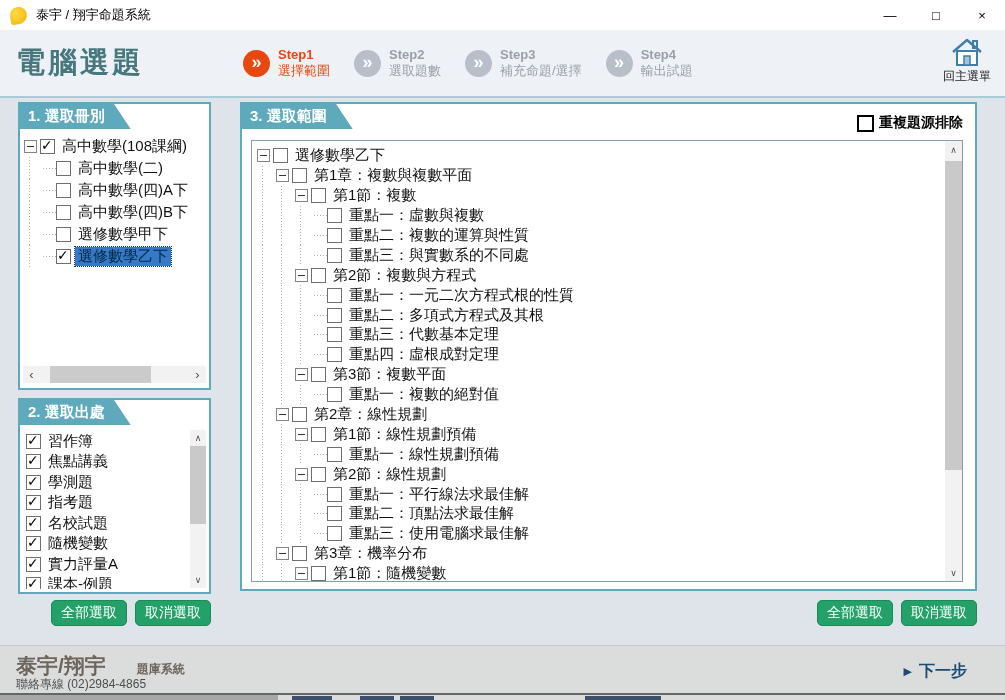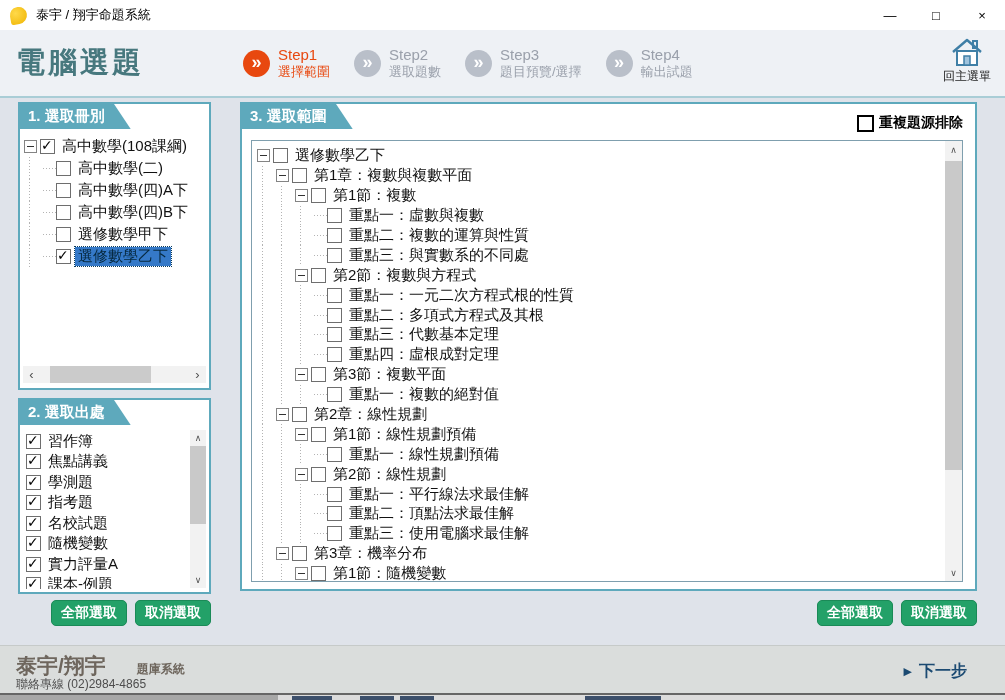--- a/index.html
+++ b/index.html
@@ -24,21 +24,21 @@
   .steps{position:absolute;left:243px;top:0;height:66px;display:flex;align-items:center;}
   .step{display:flex;align-items:center;margin-right:24px;}
   .step-circle{width:27px;height:27px;border-radius:50%;flex:none;position:relative;
                background:#b9bfc9;}
   .step-circle::after{content:"\00BB";position:absolute;left:0;top:0;width:100%;height:100%;
                display:flex;align-items:center;justify-content:center;color:#fff;
                font-size:18px;font-weight:bold;padding-bottom:2px;box-sizing:border-box;}
   .step.active .step-circle{background:#e8480f;}
   .step-text{margin-left:8px;line-height:1.25;color:#9aa0ab;}
   .step.active .step-text{color:#e8480f;}
-  .step-name{font-size:15px;font-weight:normal;}
+  .step-name{font-size:13px;font-weight:bold;}
   .step-label{font-size:13px;}
   .home{position:absolute;right:8px;top:7px;width:60px;text-align:center;cursor:pointer;}
   .home svg{display:block;margin:0 auto;}
   .home-label{font-size:12px;color:#222;margin-top:1px;}
 
   
   .main{position:absolute;left:0;top:96px;width:100%;height:549px;background:#dfe3ea;
         border-top:2px solid #a9cdd6;box-sizing:border-box;}
   .panel{position:absolute;background:#fff;border:2px solid #5ea9bc;box-sizing:border-box;}
   .panel-tab{position:absolute;top:-2px;left:-2px;height:27px;background:#5ea9bc;color:#fff;
@@ -99,21 +99,21 @@
   #panel3 .tree{position:absolute;left:5px;top:5px;right:22px;bottom:0;overflow:hidden;}
   #panel3 .vscroll{top:0;right:0;bottom:0;width:17px;}
   #panel3 .vscroll .scroll-arrow{width:17px;height:17px;}
   #panel3 .vscroll .track{top:17px;bottom:17px;}
   #panel3 .thumb{top:3px;height:76%;}
 
   
   .btn-row{position:absolute;display:flex;justify-content:flex-end;gap:8px;}
   .btn-row.left{left:18px;top:502px;width:193px;}
   .btn-row.right{left:240px;top:502px;width:737px;}
-  .btn{background:#23a168;border:1px solid #1a8a57;color:#fff;font-size:14px;font-weight:bold;
+  .btn{background:#23a168;border:1px solid #1a8a57;color:#fff;font-size:14px;font-weight:normal;
        border-radius:5px;height:24px;padding:0 9px;display:flex;align-items:center;cursor:pointer;}
 
   
   .footer{position:absolute;left:0;top:645px;width:100%;height:48px;background:#dadddc;
           border-top:1px solid #c6cac9;box-sizing:border-box;}
   .brand-line{position:absolute;left:16px;top:6px;display:flex;align-items:baseline;color:#6e665d;}
   .brand{font-size:21px;font-weight:bold;}
   .system{font-size:12px;font-weight:bold;margin-left:7px;padding-left:24px;}
   .hotline{position:absolute;left:16px;top:30px;font-size:12px;color:#4d4d4d;}
   .next{position:absolute;right:38px;top:15px;display:flex;align-items:center;gap:7px;
@@ -155,21 +155,21 @@
           <span class="step-circle"></span>
           <div class="step-text">
             <div class="step-name">Step2</div>
             <div class="step-label">選取題數</div>
           </div>
         </div>
         <div class="step">
           <span class="step-circle"></span>
           <div class="step-text">
             <div class="step-name">Step3</div>
-            <div class="step-label">題目預覽/選擇</div>
+            <div class="step-label">補充命題/選擇</div>
           </div>
         </div>
         <div class="step">
           <span class="step-circle"></span>
           <div class="step-text">
             <div class="step-name">Step4</div>
             <div class="step-label">輸出試題</div>
           </div>
         </div>
       </div>

